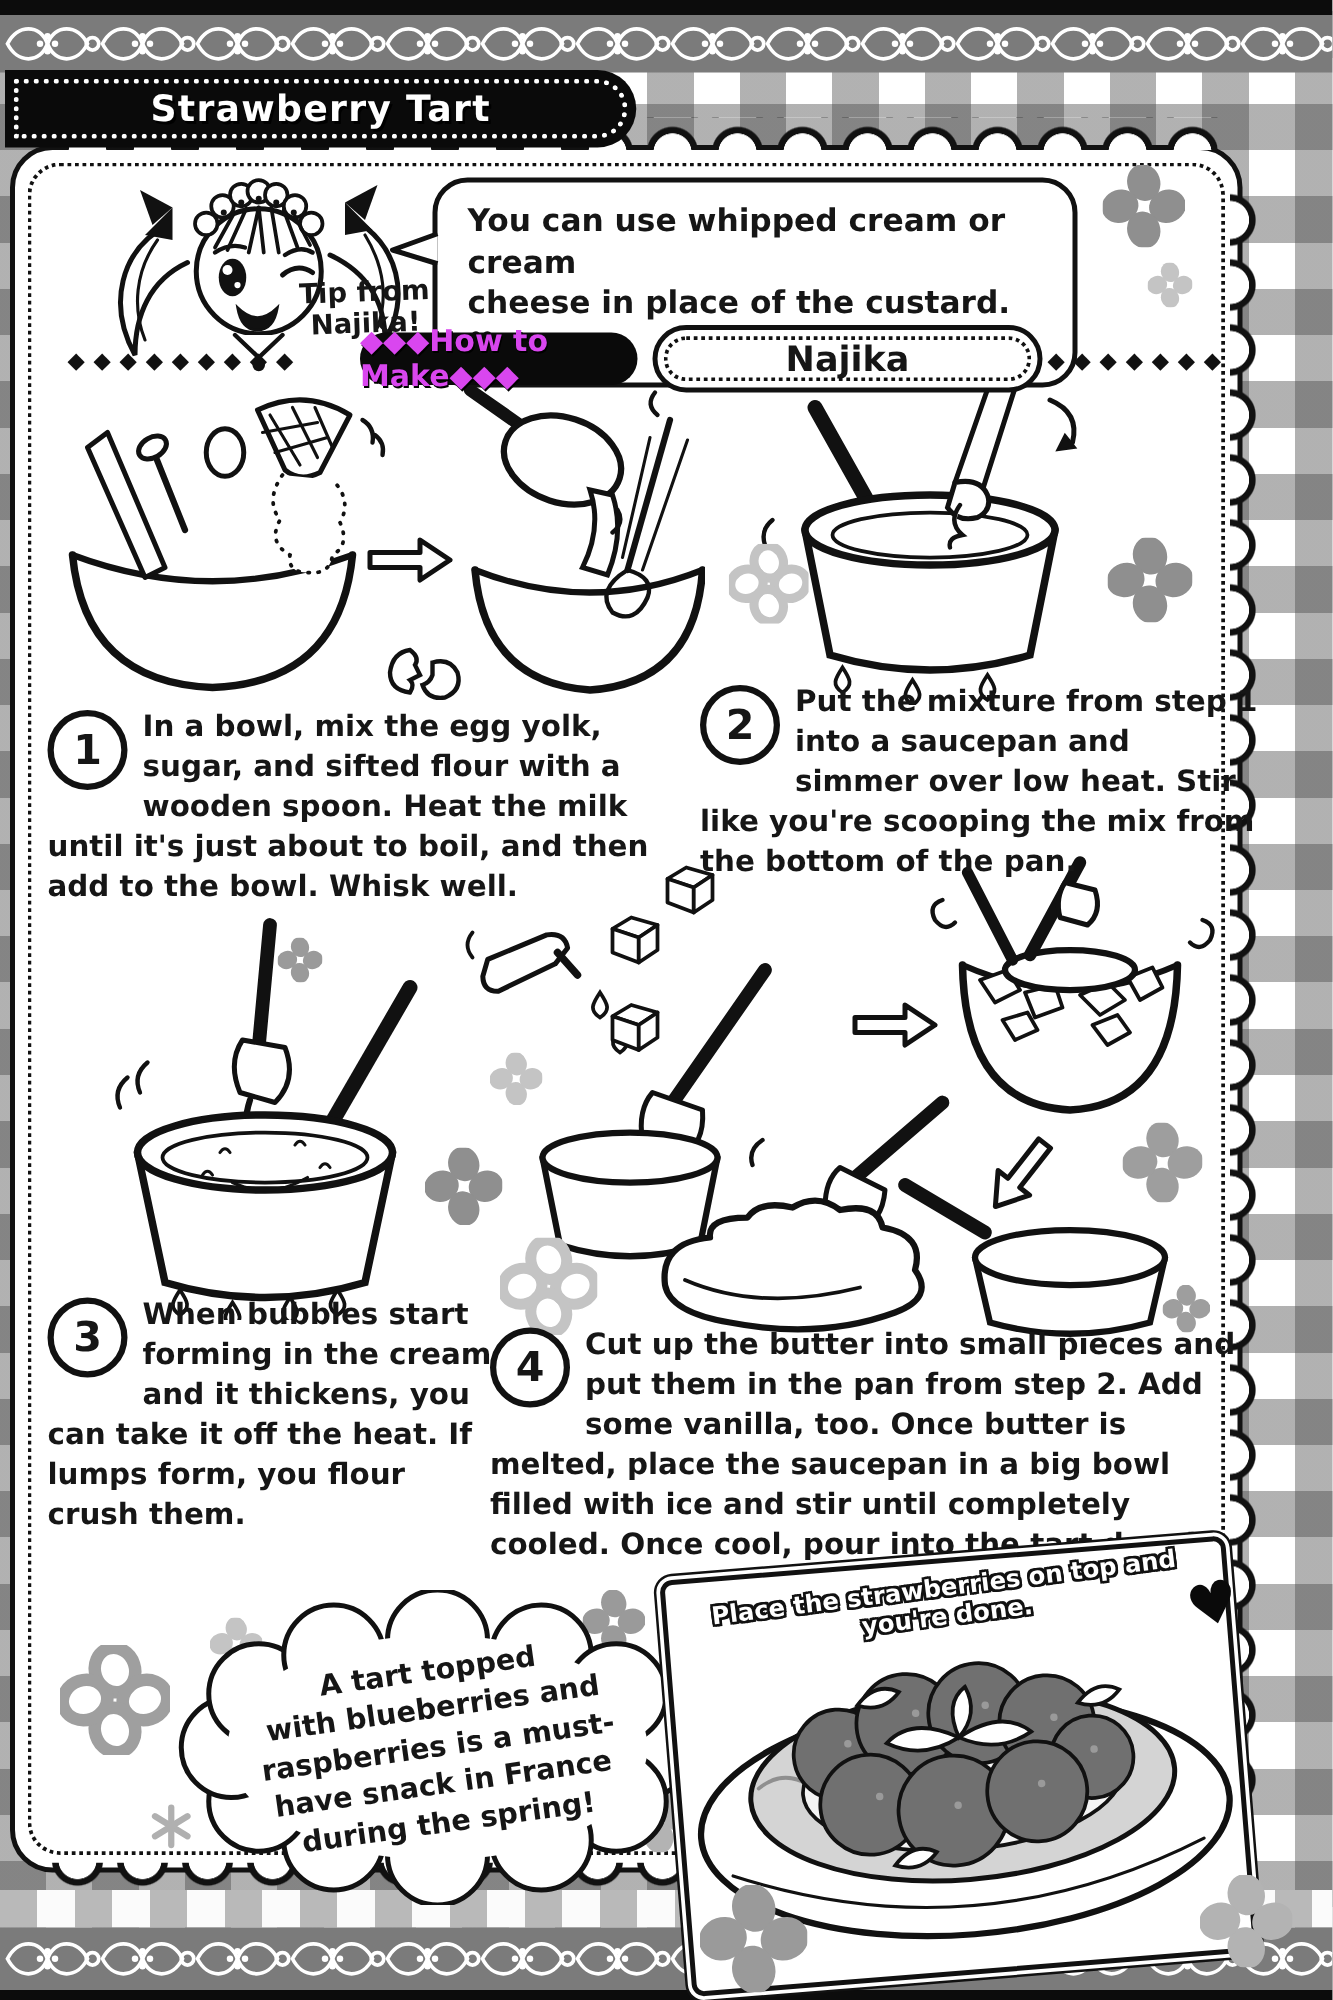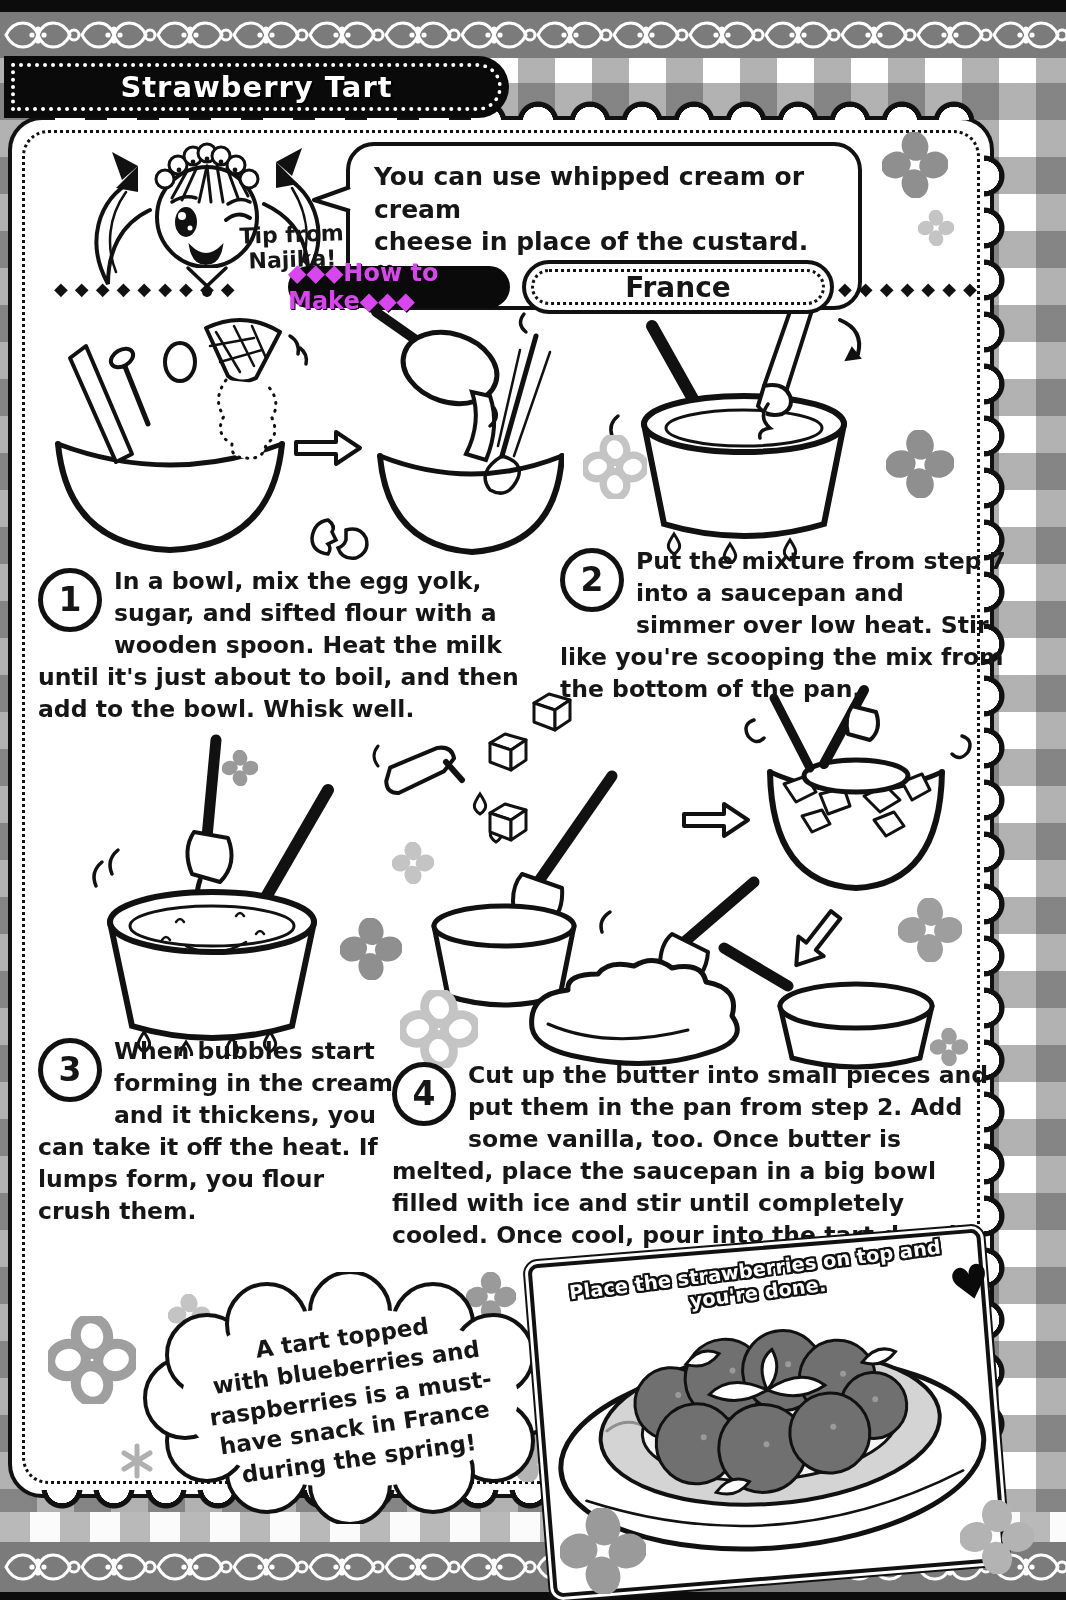--- a/index.html
+++ b/index.html
@@ -245,21 +245,21 @@
 
 <svg class="abs bubble-tail" width="40" height="30" viewBox="0 0 40 30">
   <path d="M38 3 L2 16 L38 27" fill="#fff" stroke="#111" stroke-width="4" stroke-linejoin="round"></path>
 </svg>
 <div class="abs bubble pre">You can use whipped cream or cream
 cheese in place of the custard. ♥</div>
 
 <div class="abs dmd dmd-left">◆◆◆◆◆◆◆◆◆</div>
 <div class="abs howto-pill">◆◆◆How to Make◆◆◆</div>
 <div class="abs custard-pill">
-  <span>France</span>
+  <span>Najika</span>
 </div>
 <div class="abs dmd dmd-right">◆◆◆◆◆◆◆</div>
 
 <svg class="abs illus" style="left:28px;top:306px" width="536" height="262" viewBox="0 0 536 262">
   <g stroke="#111" stroke-linecap="round">
     <path d="M30 138 Q40 240 142 244 Q244 240 254 138" fill="#fff" stroke-width="6"></path>
     <path d="M30 138 Q142 180 254 138" fill="none" stroke-width="5"></path>
     <path d="M58 40 L104 148 L88 156 L42 52 Z" fill="#fff" stroke-width="4" stroke-linejoin="round"></path>
     <path d="M96 58 L120 118" fill="none" stroke-width="5"></path>
     <ellipse cx="94" cy="52" rx="12" ry="8" transform="rotate(-30 94 52)" fill="#fff" stroke-width="4"></ellipse>
@@ -309,21 +309,21 @@
   </g>
 </svg>
 
 <div class="abs step step1">
   <div class="stepnum">1</div>
   <span>In a bowl, mix the egg yolk, sugar, and sifted flour with a wooden spoon. Heat the milk until it's just about to boil, and then add to the bowl. Whisk well.</span>
 </div>
 
 <div class="abs step step2">
   <div class="stepnum">2</div>
-  <span>Put the mixture from step 7 into a saucepan and simmer over low heat. Stir like you're scooping the mix from the bottom of the pan.</span>
+  <span>Put the mixture from step 1 into a saucepan and simmer over low heat. Stir like you're scooping the mix from the bottom of the pan.</span>
 </div>
 
 <svg class="abs illus" style="left:66px;top:732px" width="292" height="324" viewBox="0 0 292 324">
   <g stroke="#111" stroke-linecap="round">
     <path d="M196 172 L262 58" fill="none" stroke-width="12"></path>
     <path d="M150 8 L140 116" fill="none" stroke-width="11"></path>
     <path d="M128 100 l34 6 q10 26 -8 44 l-28 -8 q-10 -24 2 -42 Z" fill="#fff" stroke-width="4" stroke-linejoin="round"></path>
     <path d="M134 148 q-8 24 4 44" fill="#fff" stroke-width="5"></path>
     <path d="M44 190 L66 294 Q146 318 226 294 L248 190" fill="#fff" stroke-width="6"></path>
     <ellipse cx="146" cy="190" rx="102" ry="30" fill="#fff" stroke-width="6"></ellipse>

